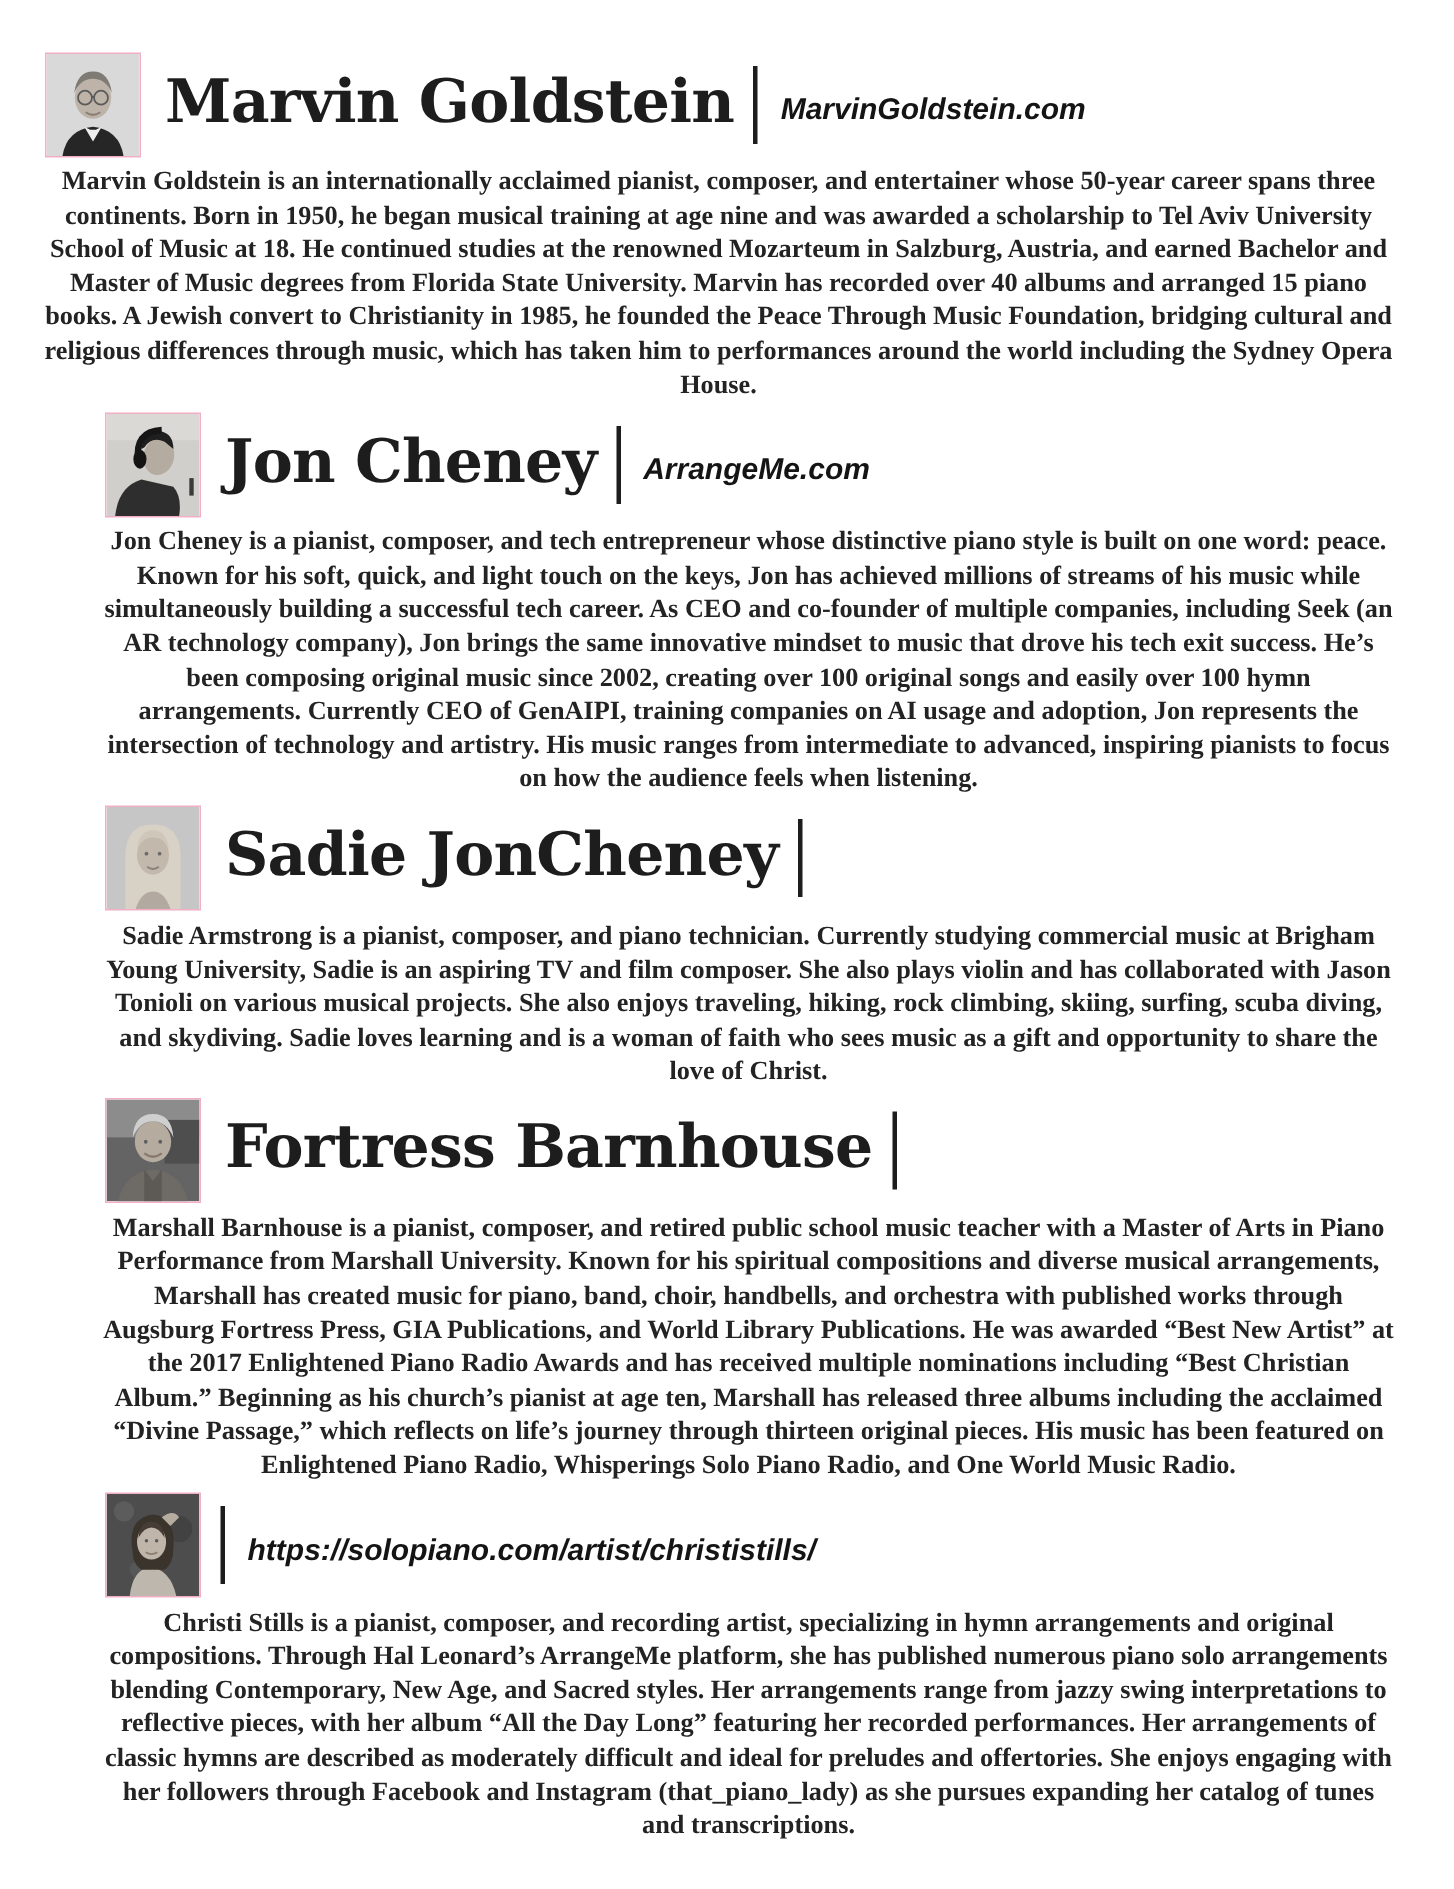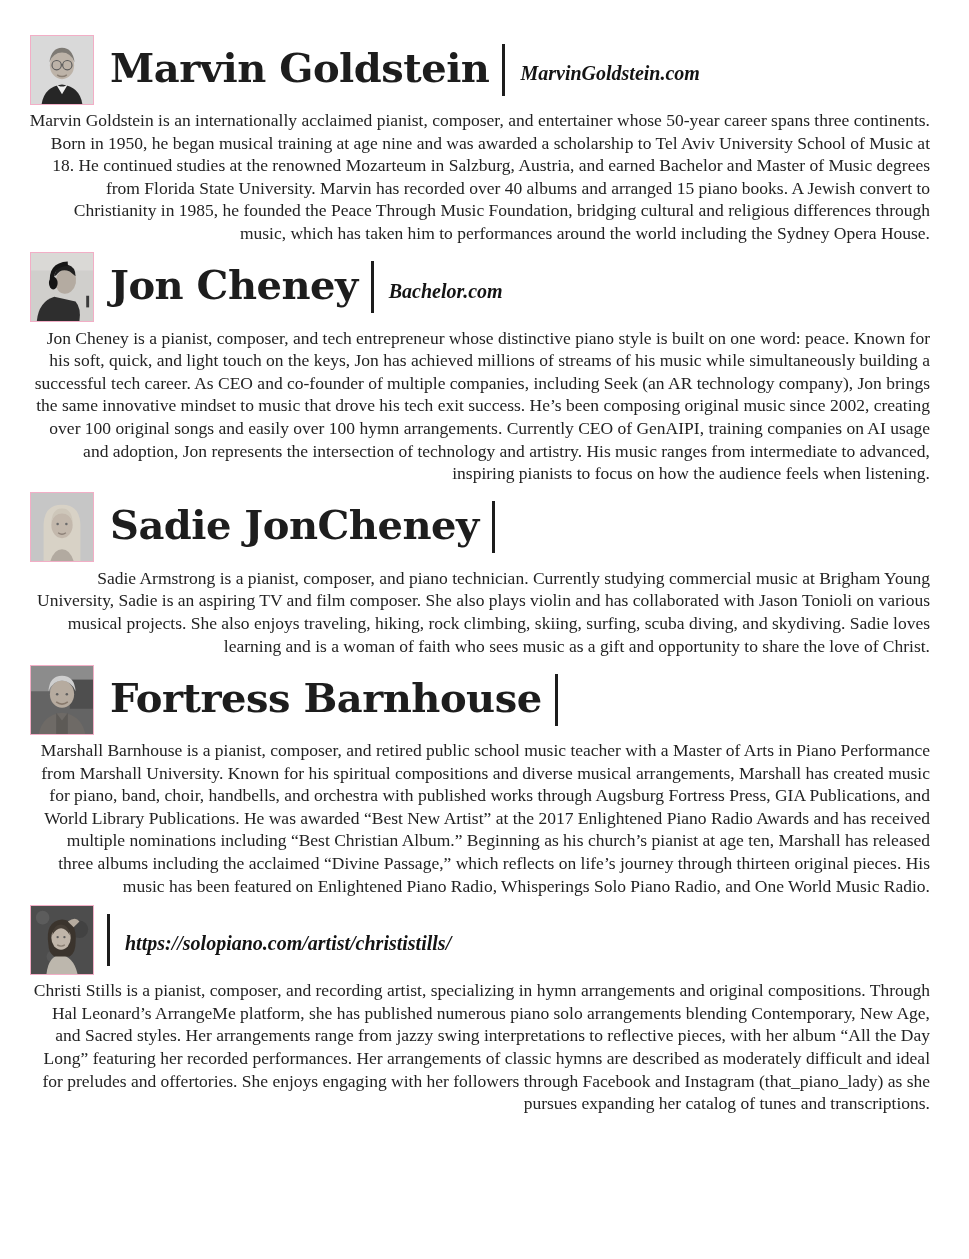--- a/index.html
+++ b/index.html
@@ -5,21 +5,21 @@
   html, body { margin: 0; padding: 0; }
   body {
     width: 969px; height: 1259px;
     background: #ffffff;
     overflow: hidden;
     font-family: "Liberation Serif", serif;
     color: #212121;
   }
   .page { padding: 34px 39px 0 28px; box-sizing: border-box; }
   section.artist { margin: 0; }
-  section.artist + section.artist { margin-top: 7px; }
+  section.artist + section.artist { margin-top: 7px; margin-left: 40px; }
 
   .artist-header {
     display: flex;
     align-items: center;
     height: 71px;
     margin: 0 0 4px 2px;
   }
   .photo-frame {
     flex: 0 0 auto;
     width: 64px; height: 70px;
@@ -39,36 +39,37 @@
     margin: 0 0 4px 16px;
     white-space: nowrap;
   }
   .separator-bar {
     width: 3px; height: 52px;
     background: #1d1d1d;
     margin: 0 15px 0 13px;
     flex: 0 0 auto;
   }
   .artist-website {
-    font-family: Liberation Serif, serif;
+    font-family: Liberation Sans, sans-serif;
     font-style: italic;
     font-weight: 600;
     font-size: 20px;
     color: #141414;
     white-space: nowrap;
     padding-top: 8px;
   }
 
   .artist-bio {
     margin: 0;
     max-width: 908px;
     font-size: 17.5px;
     line-height: 22.6px;
     color: #232323;
-    text-align: right;
+    text-align: center;
+    font-weight: bold;
   }
 </style>
 </head>
 <body>
 
 <div class="page">
 
   <section class="artist">
     <div class="artist-header">
       <span class="photo-frame">
@@ -100,21 +101,21 @@
           <path d="M6 70 Q8 50 24 45 L46 50 Q52 57 50 70 Z" fill="#2e2e2e"></path>
           <ellipse cx="36" cy="29" rx="10.5" ry="13" fill="#b4aba1" transform="rotate(12 36 29)"></ellipse>
           <path d="M24 24 Q26 10 38 12 Q46 14 46 24 L40 19 Q31 15 26 23 Z" fill="#1f1f1f"></path>
           <path d="M22 32 Q19 12 38 11" stroke="#161616" stroke-width="4.5" fill="none"></path>
           <ellipse cx="23" cy="31" rx="4.5" ry="6.5" fill="#141414"></ellipse>
           <rect x="57" y="44" width="3" height="12" fill="#3a3a3a"></rect>
         </svg>
       </span>
       <h2 class="artist-name">Jon Cheney</h2>
       <span class="separator-bar"></span>
-      <span class="artist-website">Bachelor.com</span>
+      <span class="artist-website">ArrangeMe.com</span>
     </div>
     <p class="artist-bio">Jon Cheney is a pianist, composer, and tech entrepreneur whose distinctive piano style is built on one word: peace. Known for his soft, quick, and light touch on the keys, Jon has achieved millions of streams of his music while simultaneously building a successful tech career. As CEO and co-founder of multiple companies, including Seek (an AR technology company), Jon brings the same innovative mindset to music that drove his tech exit success. He’s been composing original music since 2002, creating over 100 original songs and easily over 100 hymn arrangements. Currently CEO of GenAIPI, training companies on AI usage and adoption, Jon represents the intersection of technology and artistry. His music ranges from intermediate to advanced, inspiring pianists to focus on how the audience feels when listening.</p>
   </section>
 
   <section class="artist">
     <div class="artist-header">
       <span class="photo-frame">
         <svg viewBox="0 0 64 70" preserveAspectRatio="none">
           <rect width="64" height="70" fill="#c6c6c6"></rect>
           <path d="M13 70 L13 32 Q14 12 32 12 Q50 12 51 32 L51 70 Z" fill="#d8d2c6"></path>

